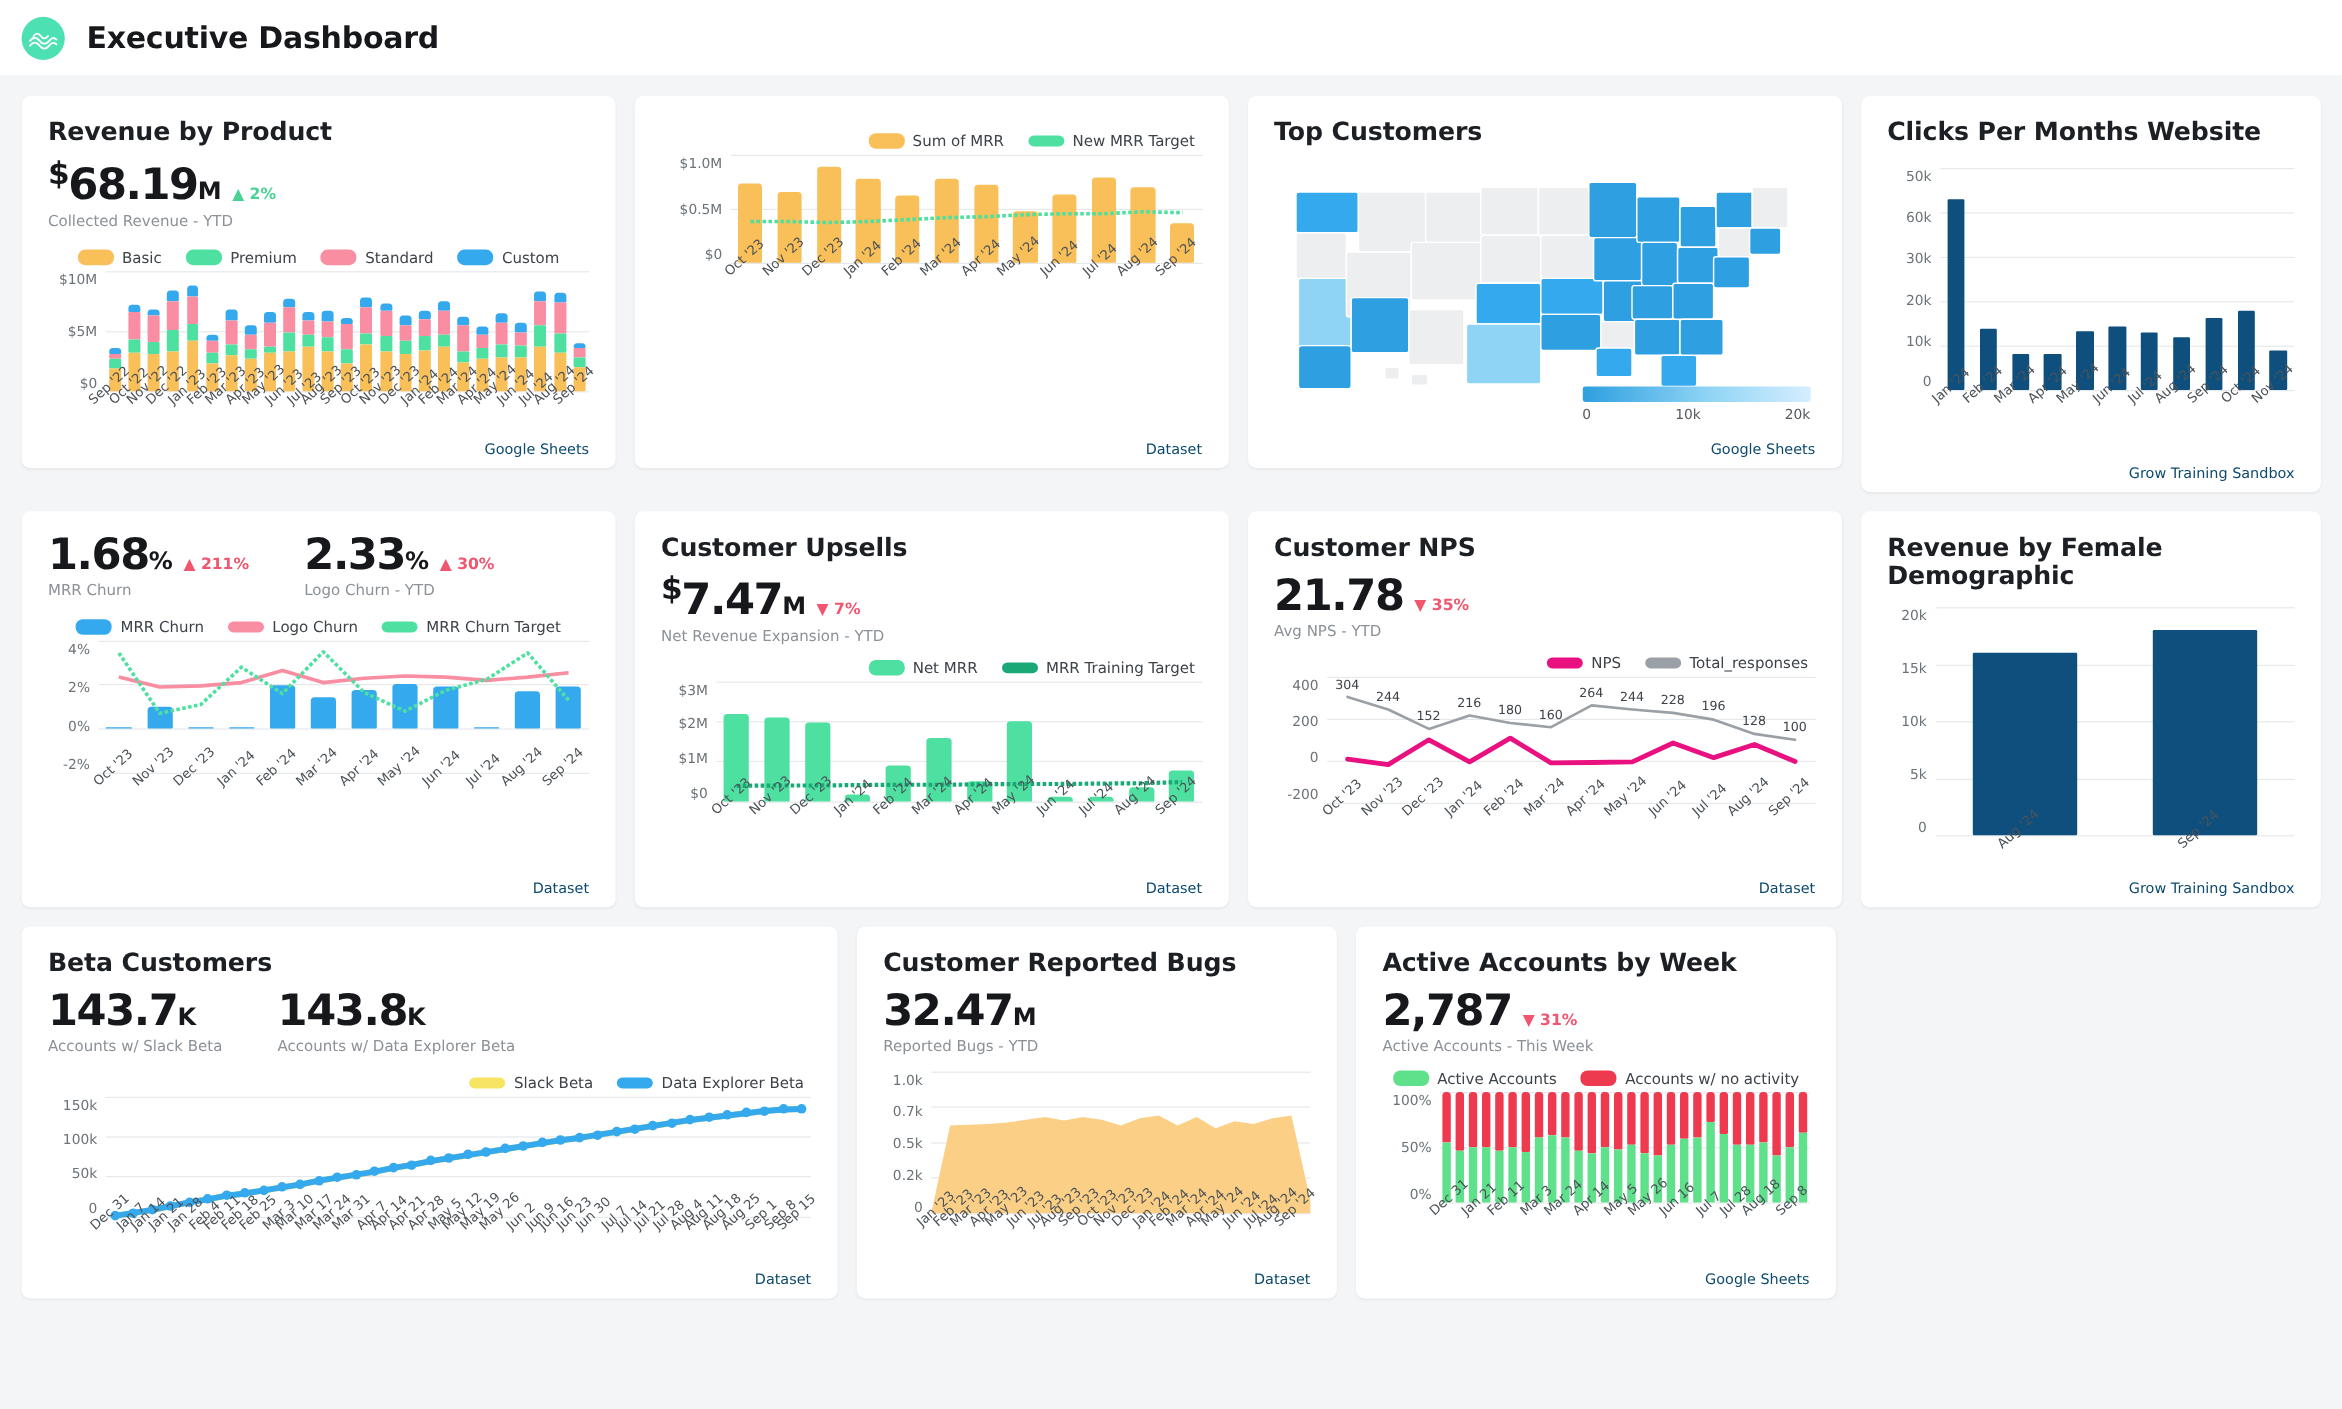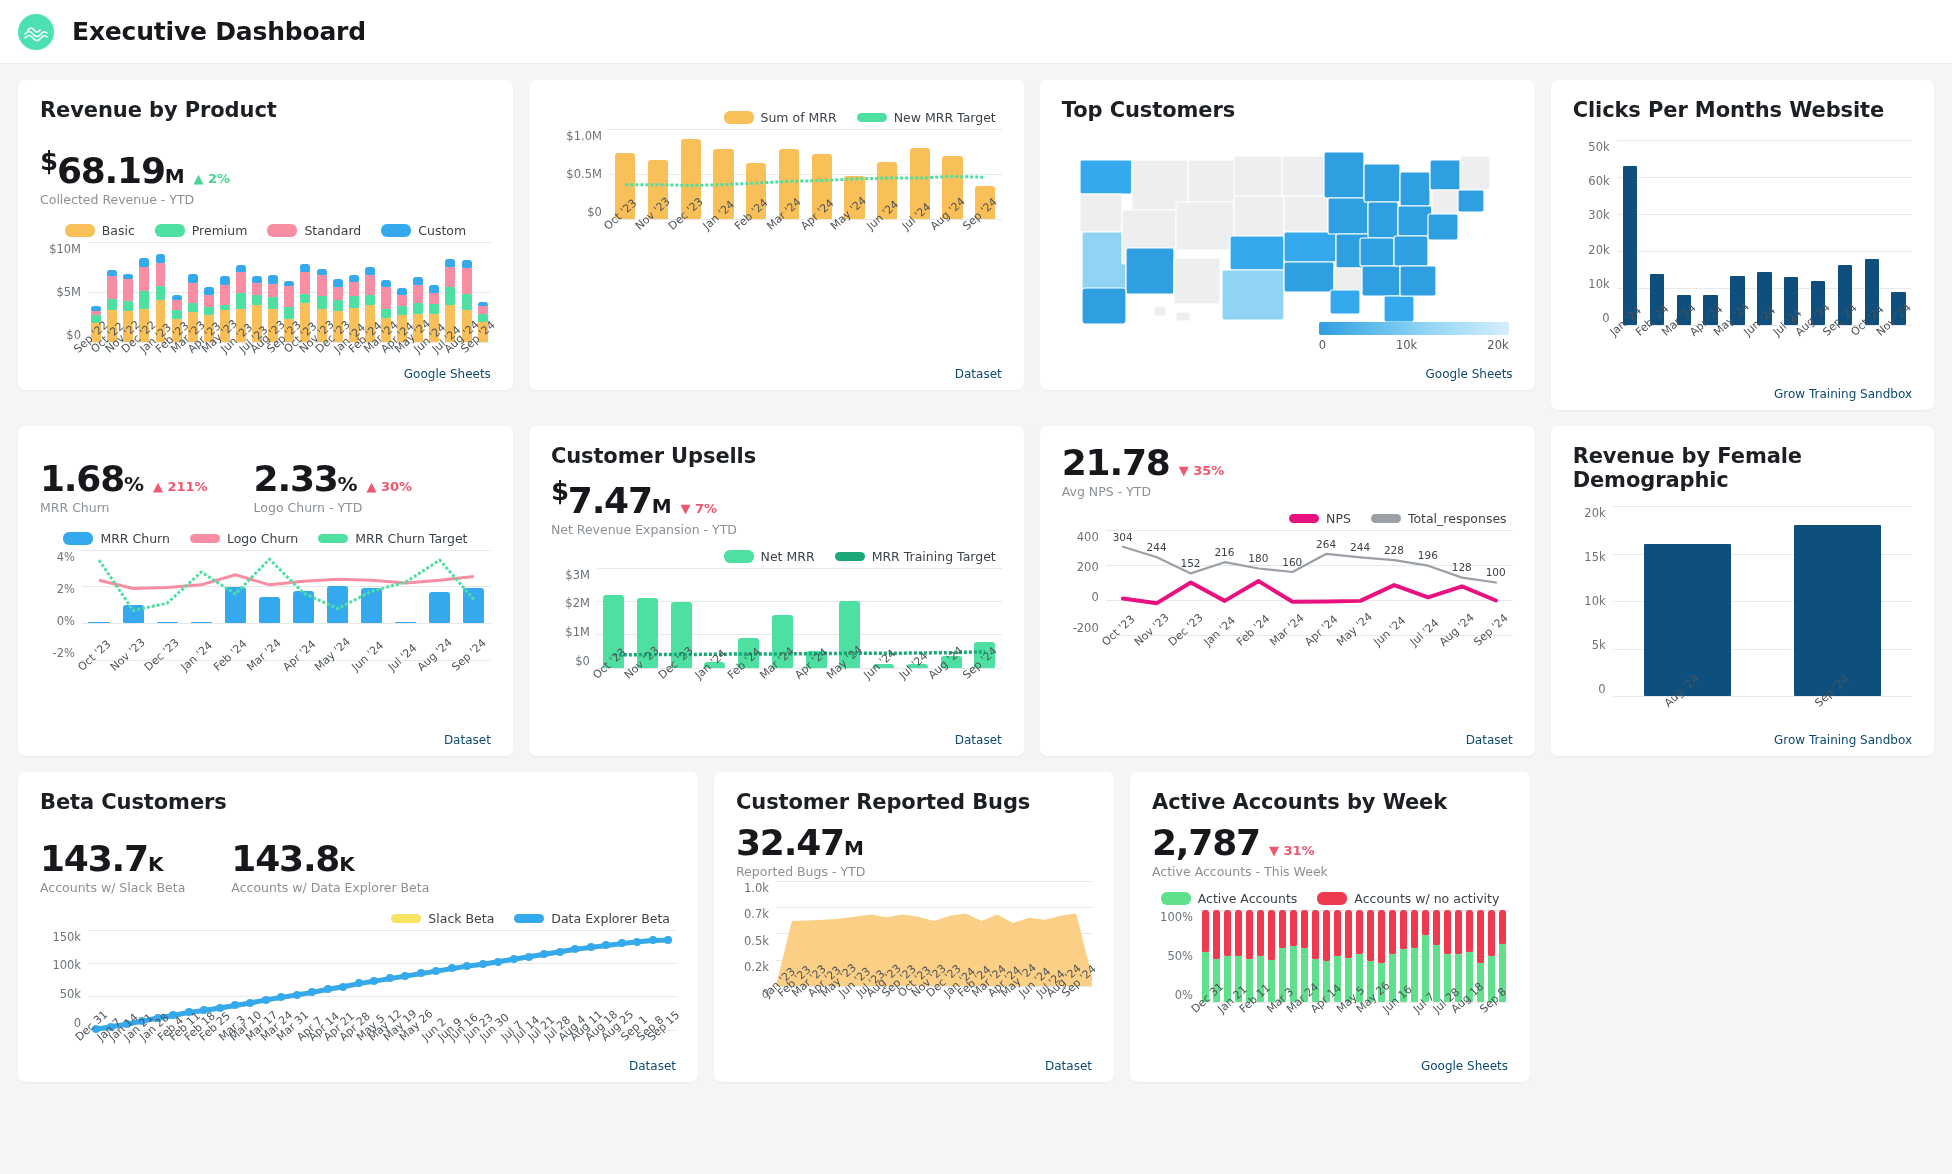--- a/index.html
+++ b/index.html
@@ -18,21 +18,21 @@
   .app-title { font-size: 25px; font-weight: bold; color: #16181b; letter-spacing: -.2px; }
 
   .grid { padding: 16px 18px 0 18px; }
   .row { display: flex; gap: 16px; margin-bottom: 16px; align-items: stretch; }
   .card {
     background: #fff; border-radius: 7px; padding: 18px 22px 12px 22px;
     position: relative; box-shadow: 0 1px 2px rgba(20,25,35,.05);
     display: flex; flex-direction: column;
   }
   .c-title { font-size: 21px; font-weight: bold; color: #1c1f23; letter-spacing: -.1px; margin-bottom: 10px; }
-  .kpis { display: flex; gap: 46px; margin-bottom: 4px; margin-top: 16px; }
+  .kpis { display: flex; gap: 46px; margin-bottom: 4px; }
   .kpi-val { display: flex; align-items: baseline; gap: 9px; }
   .kpi-num { font-size: 36px; font-weight: bold; color: #16181b; letter-spacing: -1.2px; line-height: 1.05; }
   .kpi-num .unit { font-size: 20px; letter-spacing: -.2px; }
   .kpi-num .cur { font-size: 26px; vertical-align: super; }
   .delta { font-size: 13px; font-weight: bold; }
   .delta.up-good { color: #4ad295; }
   .delta.bad { color: #f0566e; }
   .kpi-lbl { font-size: 12.5px; color: #8b9197; margin-top: 2px; }
   .legend { display: flex; justify-content: center; gap: 20px; margin: 12px 0 4px 0; flex-wrap: wrap; }
   .legend.right { justify-content: flex-end; padding-right: 6px; }
@@ -847,20 +847,21 @@
             <span>Aug '24</span>
           </div>
           <div class="xt">
             <span>Sep '24</span>
           </div>
         </div>
       <div class="source">Dataset</div>
     </div>
 
     <div class="card" style="width:497px;height:330px">
+      <div class="c-title">Customer NPS</div>
       <div>
         <div class="kpi-val">
             <div class="kpi-num"><span>21.78</span></div>
             <div class="delta bad">▼ 35%</div>
           </div>
         <div class="kpi-lbl">Avg NPS - YTD</div>
       </div>
       <div class="legend right">
         <div class="lg">
             <span class="swatch thin" style="background:#e8117f"></span>
@@ -1178,21 +1179,21 @@
         </div>
       <div class="source">Dataset</div>
     </div>
 
     <div class="card" style="width:400px;height:310px">
       <div class="c-title">Customer Reported Bugs</div>
       <div>
         <div class="kpi-num"><span>32.47</span><span class="unit">M</span></div>
         <div class="kpi-lbl">Reported Bugs - YTD</div>
       </div>
-      <div class="plot" style="height:105px;flex:none;margin-top:2px">
+      <div class="plot" style="height:118px;flex:none;margin-top:14px">
         <div class="yaxis" id="bg-y" style="width:40px;height:120px">
             <span>1.0k</span>
             <span>0.7k</span>
             <span>0.5k</span>
             <span>0.2k</span>
             <span>0</span>
           </div>
         <div class="canvas" id="bg-c">
             <div class="gl" style="top:0%"></div>
             <div class="gl" style="top:25%"></div>

